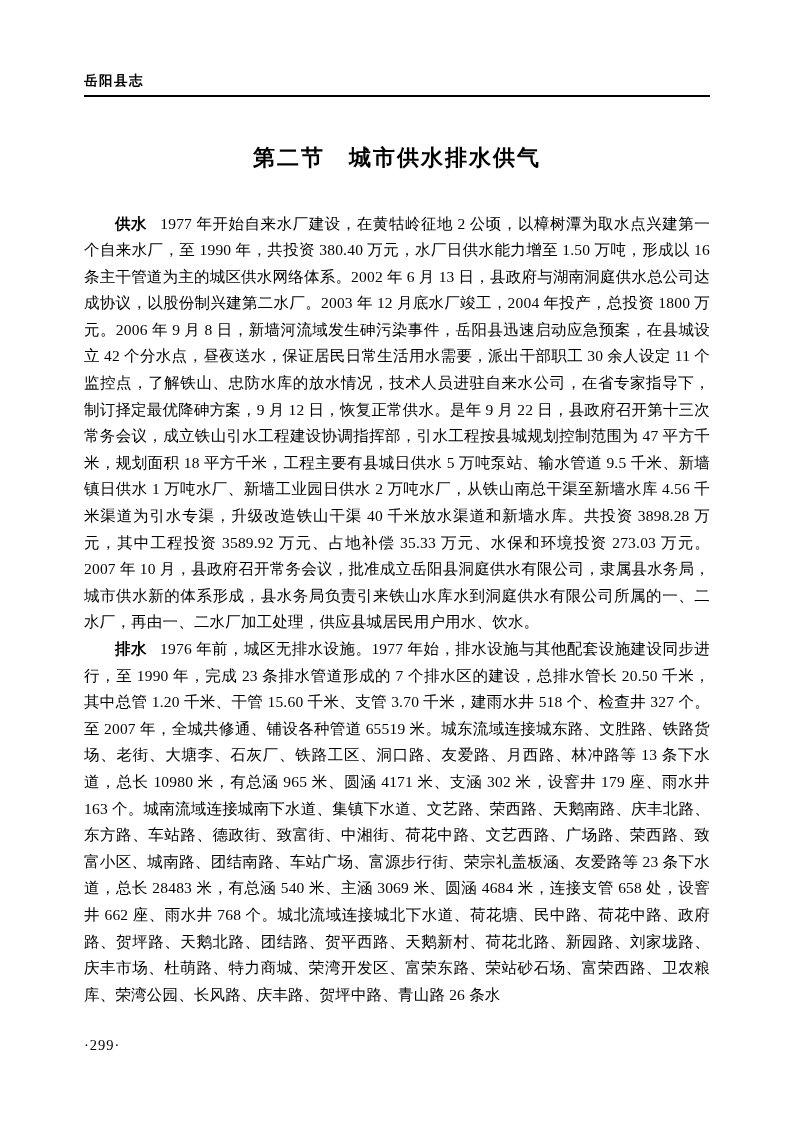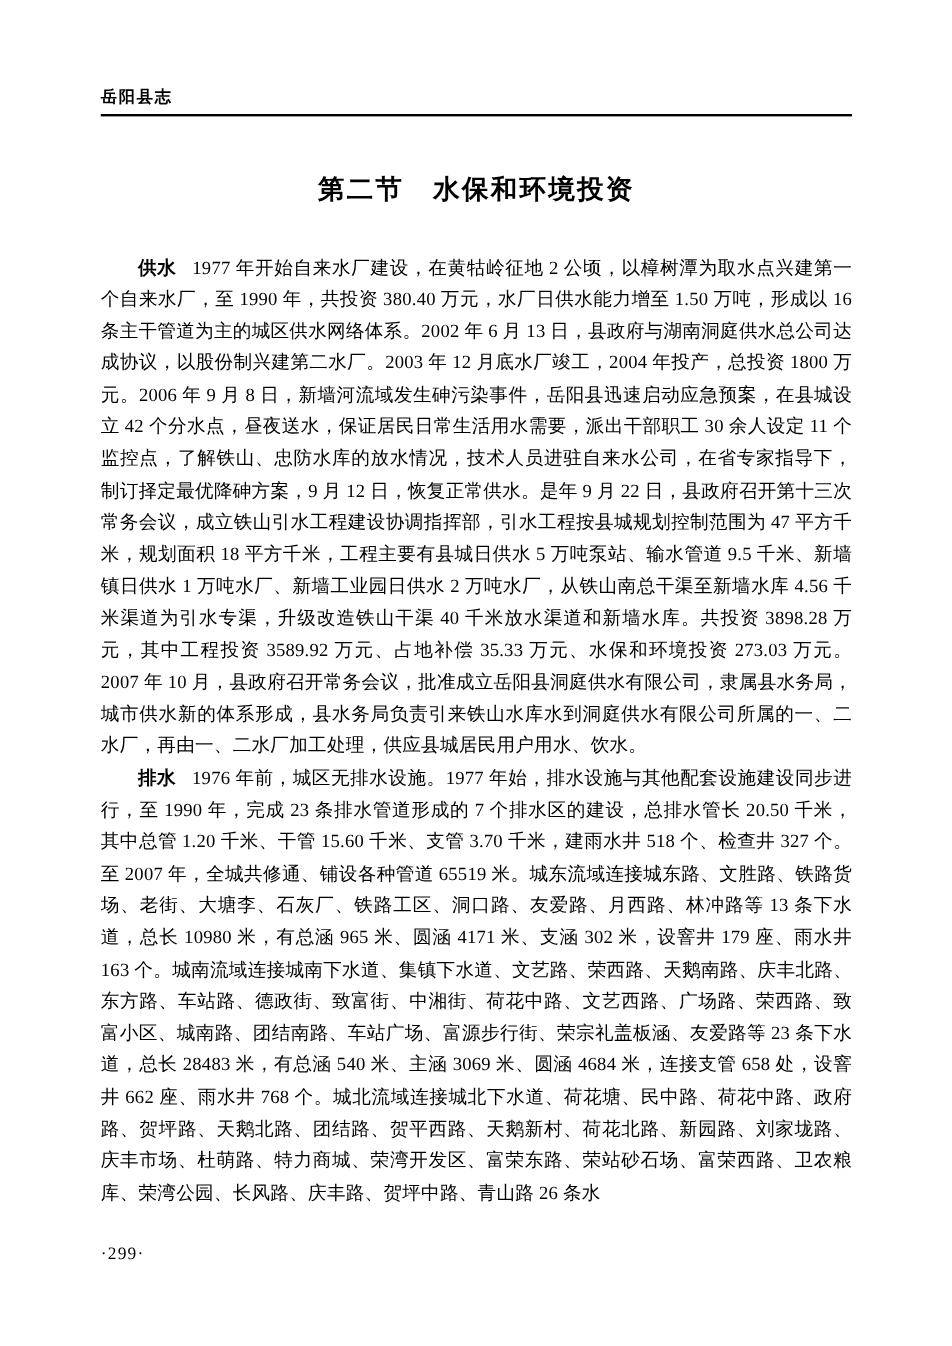--- a/index.html
+++ b/index.html
@@ -67,21 +67,21 @@
 </style>
 </head>
 <body>
 
 <div class="page">
 
   <div class="running-header">岳阳县志</div>
 
   <hr class="header-rule">
 
-  <h1 class="chapter-title">第二节　水保和环境投资</h1>
+  <h1 class="chapter-title">第二节　城市供水排水供气</h1>
 
   <div class="body-text">
 
     <p><span class="para-label">供水</span><span>1977 年开始自来水厂建设，在黄牯岭征地 2 公顷，以樟树潭为取水点兴建第一个自来水厂，至 1990 年，共投资 380.40 万元，水厂日供水能力增至 1.50 万吨，形成以 16 条主干管道为主的城区供水网络体系。2002 年 6 月 13 日，县政府与湖南洞庭供水总公司达成协议，以股份制兴建第二水厂。2003 年 12 月底水厂竣工，2004 年投产，总投资 1800 万元。2006 年 9 月 8 日，新墙河流域发生砷污染事件，岳阳县迅速启动应急预案，在县城设立 42 个分水点，昼夜送水，保证居民日常生活用水需要，派出干部职工 30 余人设定 11 个监控点，了解铁山、忠防水库的放水情况，技术人员进驻自来水公司，在省专家指导下，制订择定最优降砷方案，9 月 12 日，恢复正常供水。是年 9 月 22 日，县政府召开第十三次常务会议，成立铁山引水工程建设协调指挥部，引水工程按县城规划控制范围为 47 平方千米，规划面积 18 平方千米，工程主要有县城日供水 5 万吨泵站、输水管道 9.5 千米、新墙镇日供水 1 万吨水厂、新墙工业园日供水 2 万吨水厂，从铁山南总干渠至新墙水库 4.56 千米渠道为引水专渠，升级改造铁山干渠 40 千米放水渠道和新墙水库。共投资 3898.28 万元，其中工程投资 3589.92 万元、占地补偿 35.33 万元、水保和环境投资 273.03 万元。2007 年 10 月，县政府召开常务会议，批准成立岳阳县洞庭供水有限公司，隶属县水务局，城市供水新的体系形成，县水务局负责引来铁山水库水到洞庭供水有限公司所属的一、二水厂，再由一、二水厂加工处理，供应县城居民用户用水、饮水。</span></p>
 
     <p><span class="para-label">排水</span><span>1976 年前，城区无排水设施。1977 年始，排水设施与其他配套设施建设同步进行，至 1990 年，完成 23 条排水管道形成的 7 个排水区的建设，总排水管长 20.50 千米，其中总管 1.20 千米、干管 15.60 千米、支管 3.70 千米，建雨水井 518 个、检查井 327 个。至 2007 年，全城共修通、铺设各种管道 65519 米。城东流域连接城东路、文胜路、铁路货场、老街、大塘李、石灰厂、铁路工区、洞口路、友爱路、月西路、林冲路等 13 条下水道，总长 10980 米，有总涵 965 米、圆涵 4171 米、支涵 302 米，设窨井 179 座、雨水井 163 个。城南流域连接城南下水道、集镇下水道、文艺路、荣西路、天鹅南路、庆丰北路、东方路、车站路、德政街、致富街、中湘街、荷花中路、文艺西路、广场路、荣西路、致富小区、城南路、团结南路、车站广场、富源步行街、荣宗礼盖板涵、友爱路等 23 条下水道，总长 28483 米，有总涵 540 米、主涵 3069 米、圆涵 4684 米，连接支管 658 处，设窨井 662 座、雨水井 768 个。城北流域连接城北下水道、荷花塘、民中路、荷花中路、政府路、贺坪路、天鹅北路、团结路、贺平西路、天鹅新村、荷花北路、新园路、刘家垅路、庆丰市场、杜萌路、特力商城、荣湾开发区、富荣东路、荣站砂石场、富荣西路、卫农粮库、荣湾公园、长风路、庆丰路、贺坪中路、青山路 26 条水</span></p>
 
   </div>
 
   <div class="page-number">·299·</div>

